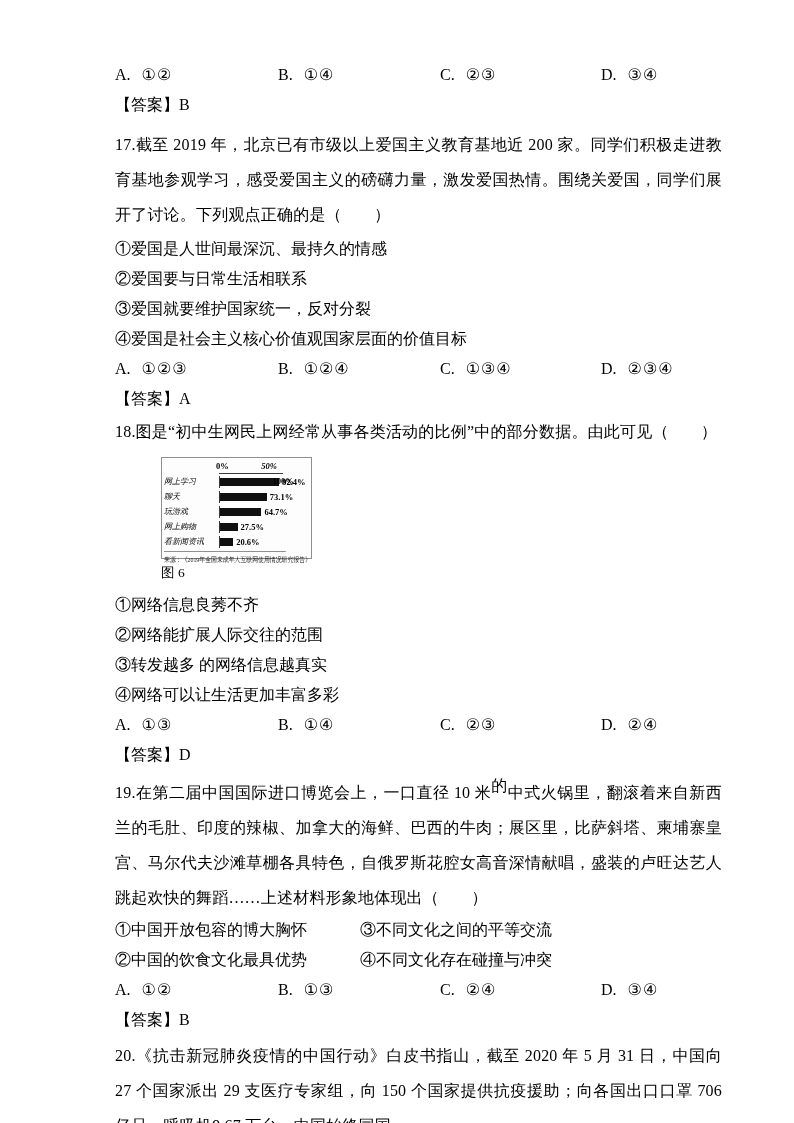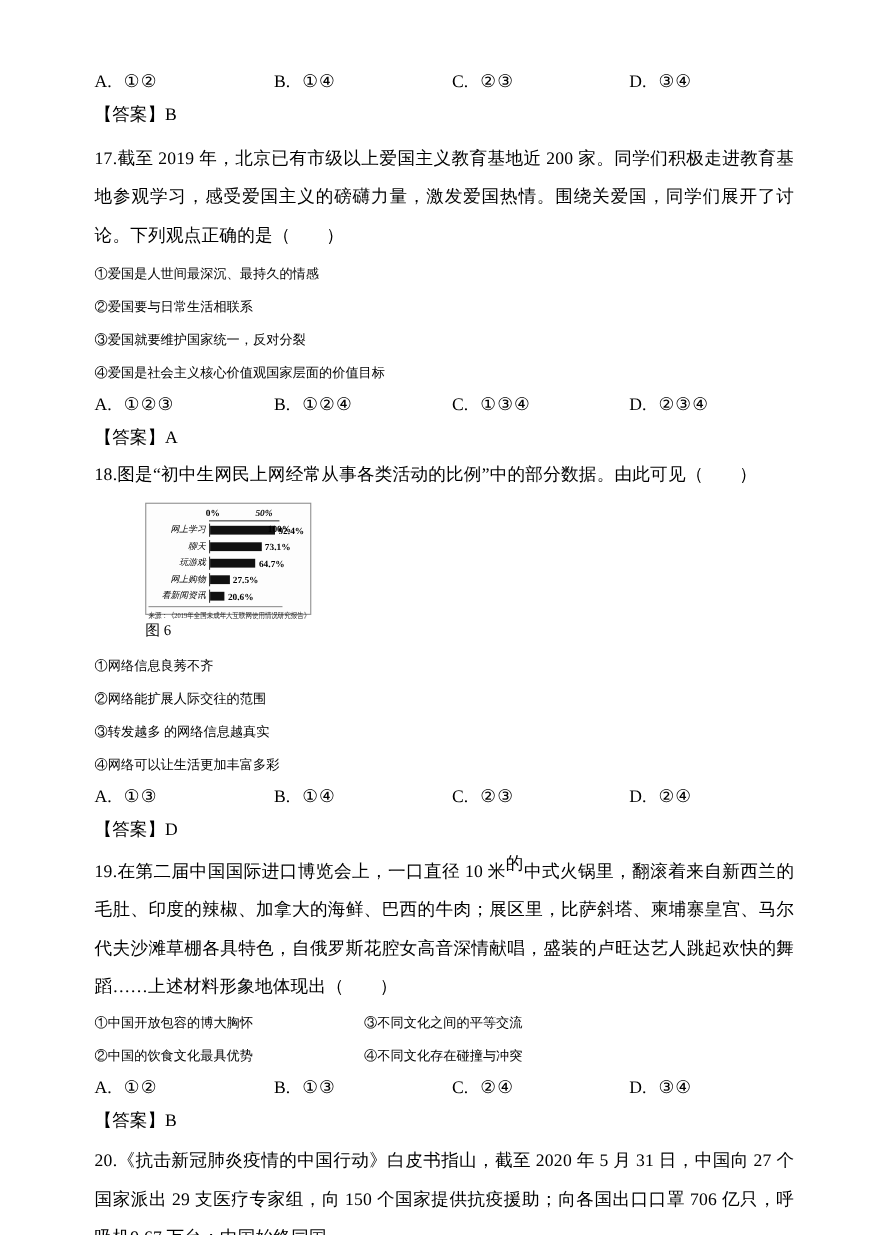--- a/index.html
+++ b/index.html
@@ -6,21 +6,21 @@
     margin: 0; padding: 0;
     width: 794px; height: 1123px;
     background: #ffffff;
     overflow: hidden;
     font-family: "Liberation Serif", "DejaVu Serif", serif;
     color: #000;
   }
   .page {
     box-sizing: border-box;
     width: 794px; height: 1123px;
-    padding: 52px 72px 0 86px;
+    padding: 52px 72px 0 115px;
     position: relative;
   }
   .opts-row {
     display: grid;
     grid-template-columns: 163px 162px 161px auto;
     line-height: 30px;
     font-size: 16px;
     white-space: nowrap;
   }
   .opts-row.first { margin-top: 8px; }
@@ -30,21 +30,21 @@
     font-size: 16px;
   }
   .stem {
     margin: 0;
     font-size: 16px;
     line-height: 35px;
     text-align: justify;
     letter-spacing: 0.2px;
   }
   .stem.mt { margin-top: 7px; }
-  .item { font-size: 12px; line-height: 30px; }
+  .item { font-size: 16px; line-height: 30px; }
   .items-block { margin-top: 2px; }
   .pair-grid {
     display: grid;
     grid-template-columns: 245px auto;
     font-size: 16px;
     line-height: 30px;
     white-space: nowrap;
   }
   .sup { position: relative; top: -7px; }
 
@@ -60,21 +60,21 @@
     font-family: "Liberation Serif", "DejaVu Serif", serif;
   }
   .caxis { position: relative; height: 13px; font-size: 8.5px; font-weight: 600; }
   .caxis .t0   { position: absolute; left: 52px; top: 0; }
   .caxis .t50  { position: absolute; left: 105px; top: 0; transform: translateX(-50%); font-style: italic; }
   .caxis .t100 { position: absolute; left: 119px; top: 15px; transform: translateX(-50%); }
   .caxis .axline { position: absolute; left: 55px; width: 64px; bottom: 0; border-bottom: 1px solid #3a3a3a; height: 0; }
   .crows { }
   .crow { display: flex; align-items: center; height: 15px; }
   .clab {
-    width: 52px; text-align: right; padding-right: 3px;
+    width: 52px; text-align: left; padding-right: 3px;
     font-size: 8px; font-style: italic; white-space: nowrap;
     flex: none;
   }
   .cbarwrap { border-left: 1px solid #3a3a3a; height: 12px; display: flex; align-items: center; flex: none; }
   .cbar { display: inline-block; height: 8px; background: #101010; }
   .cval { font-size: 8.5px; font-weight: 600; margin-left: 3px; white-space: nowrap; }
   .csource {
     margin-top: 2px;
     border-top: 1px solid #8f8f8f;
     padding-top: 3px;

